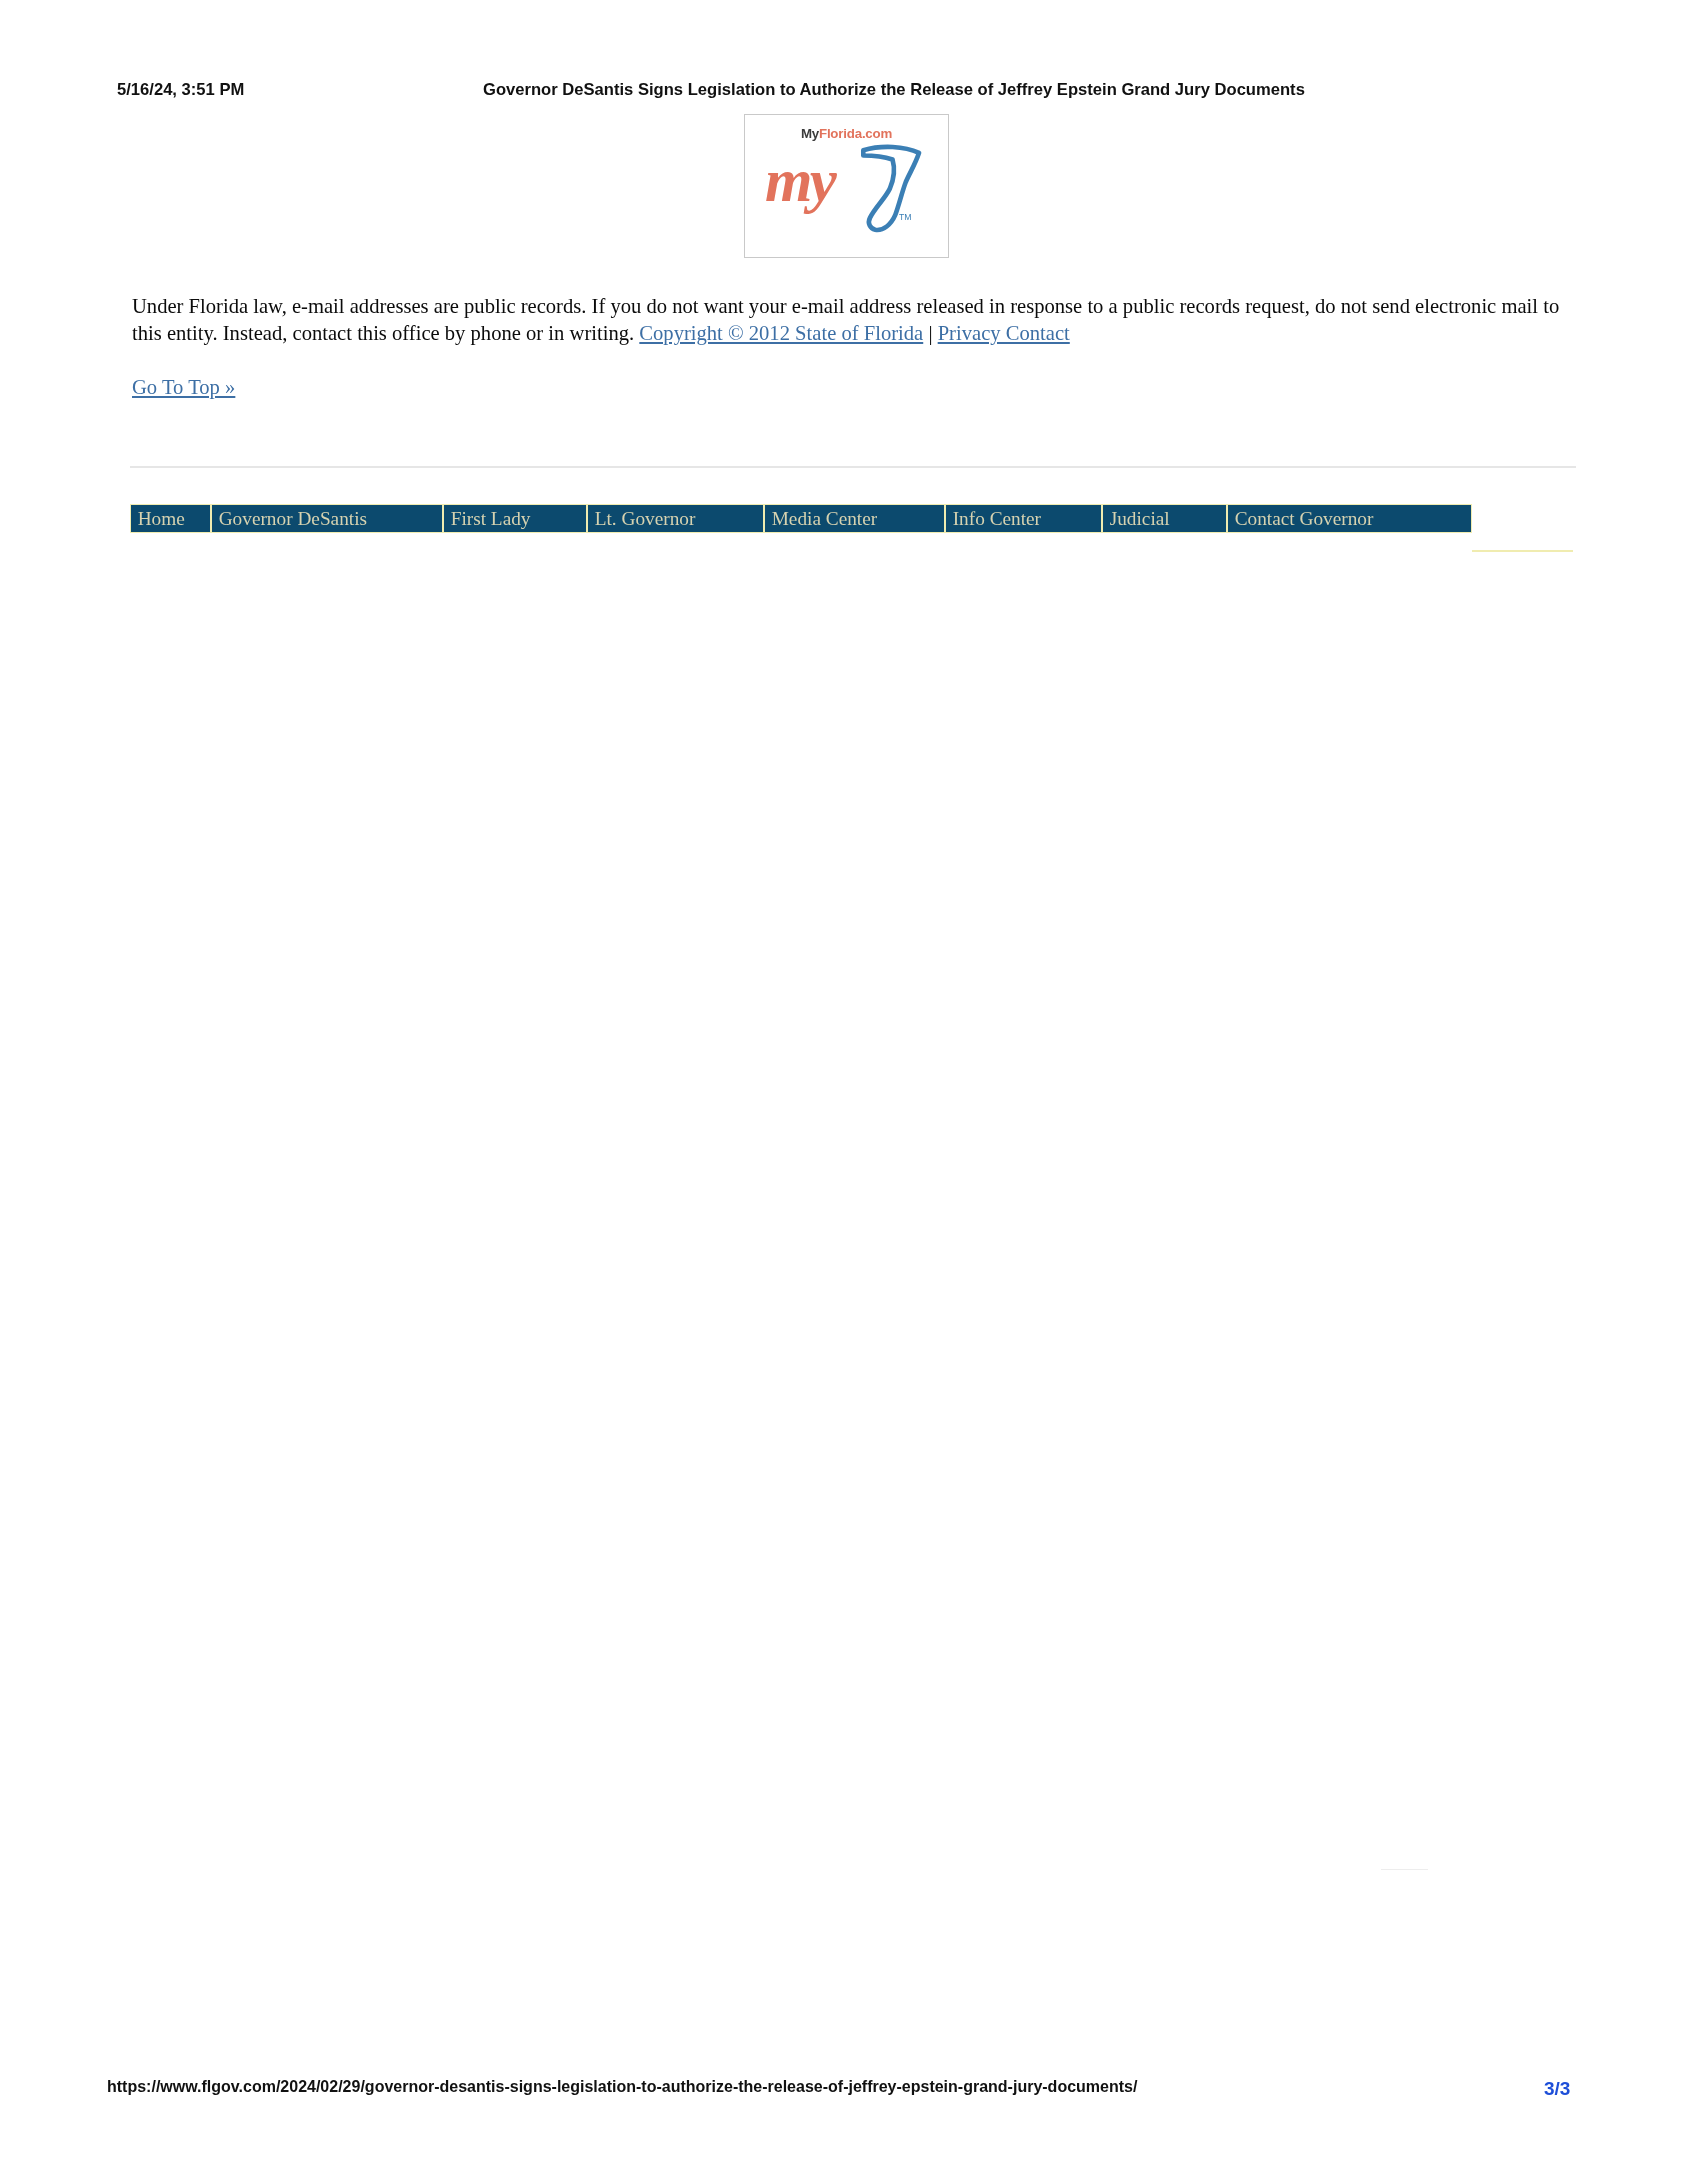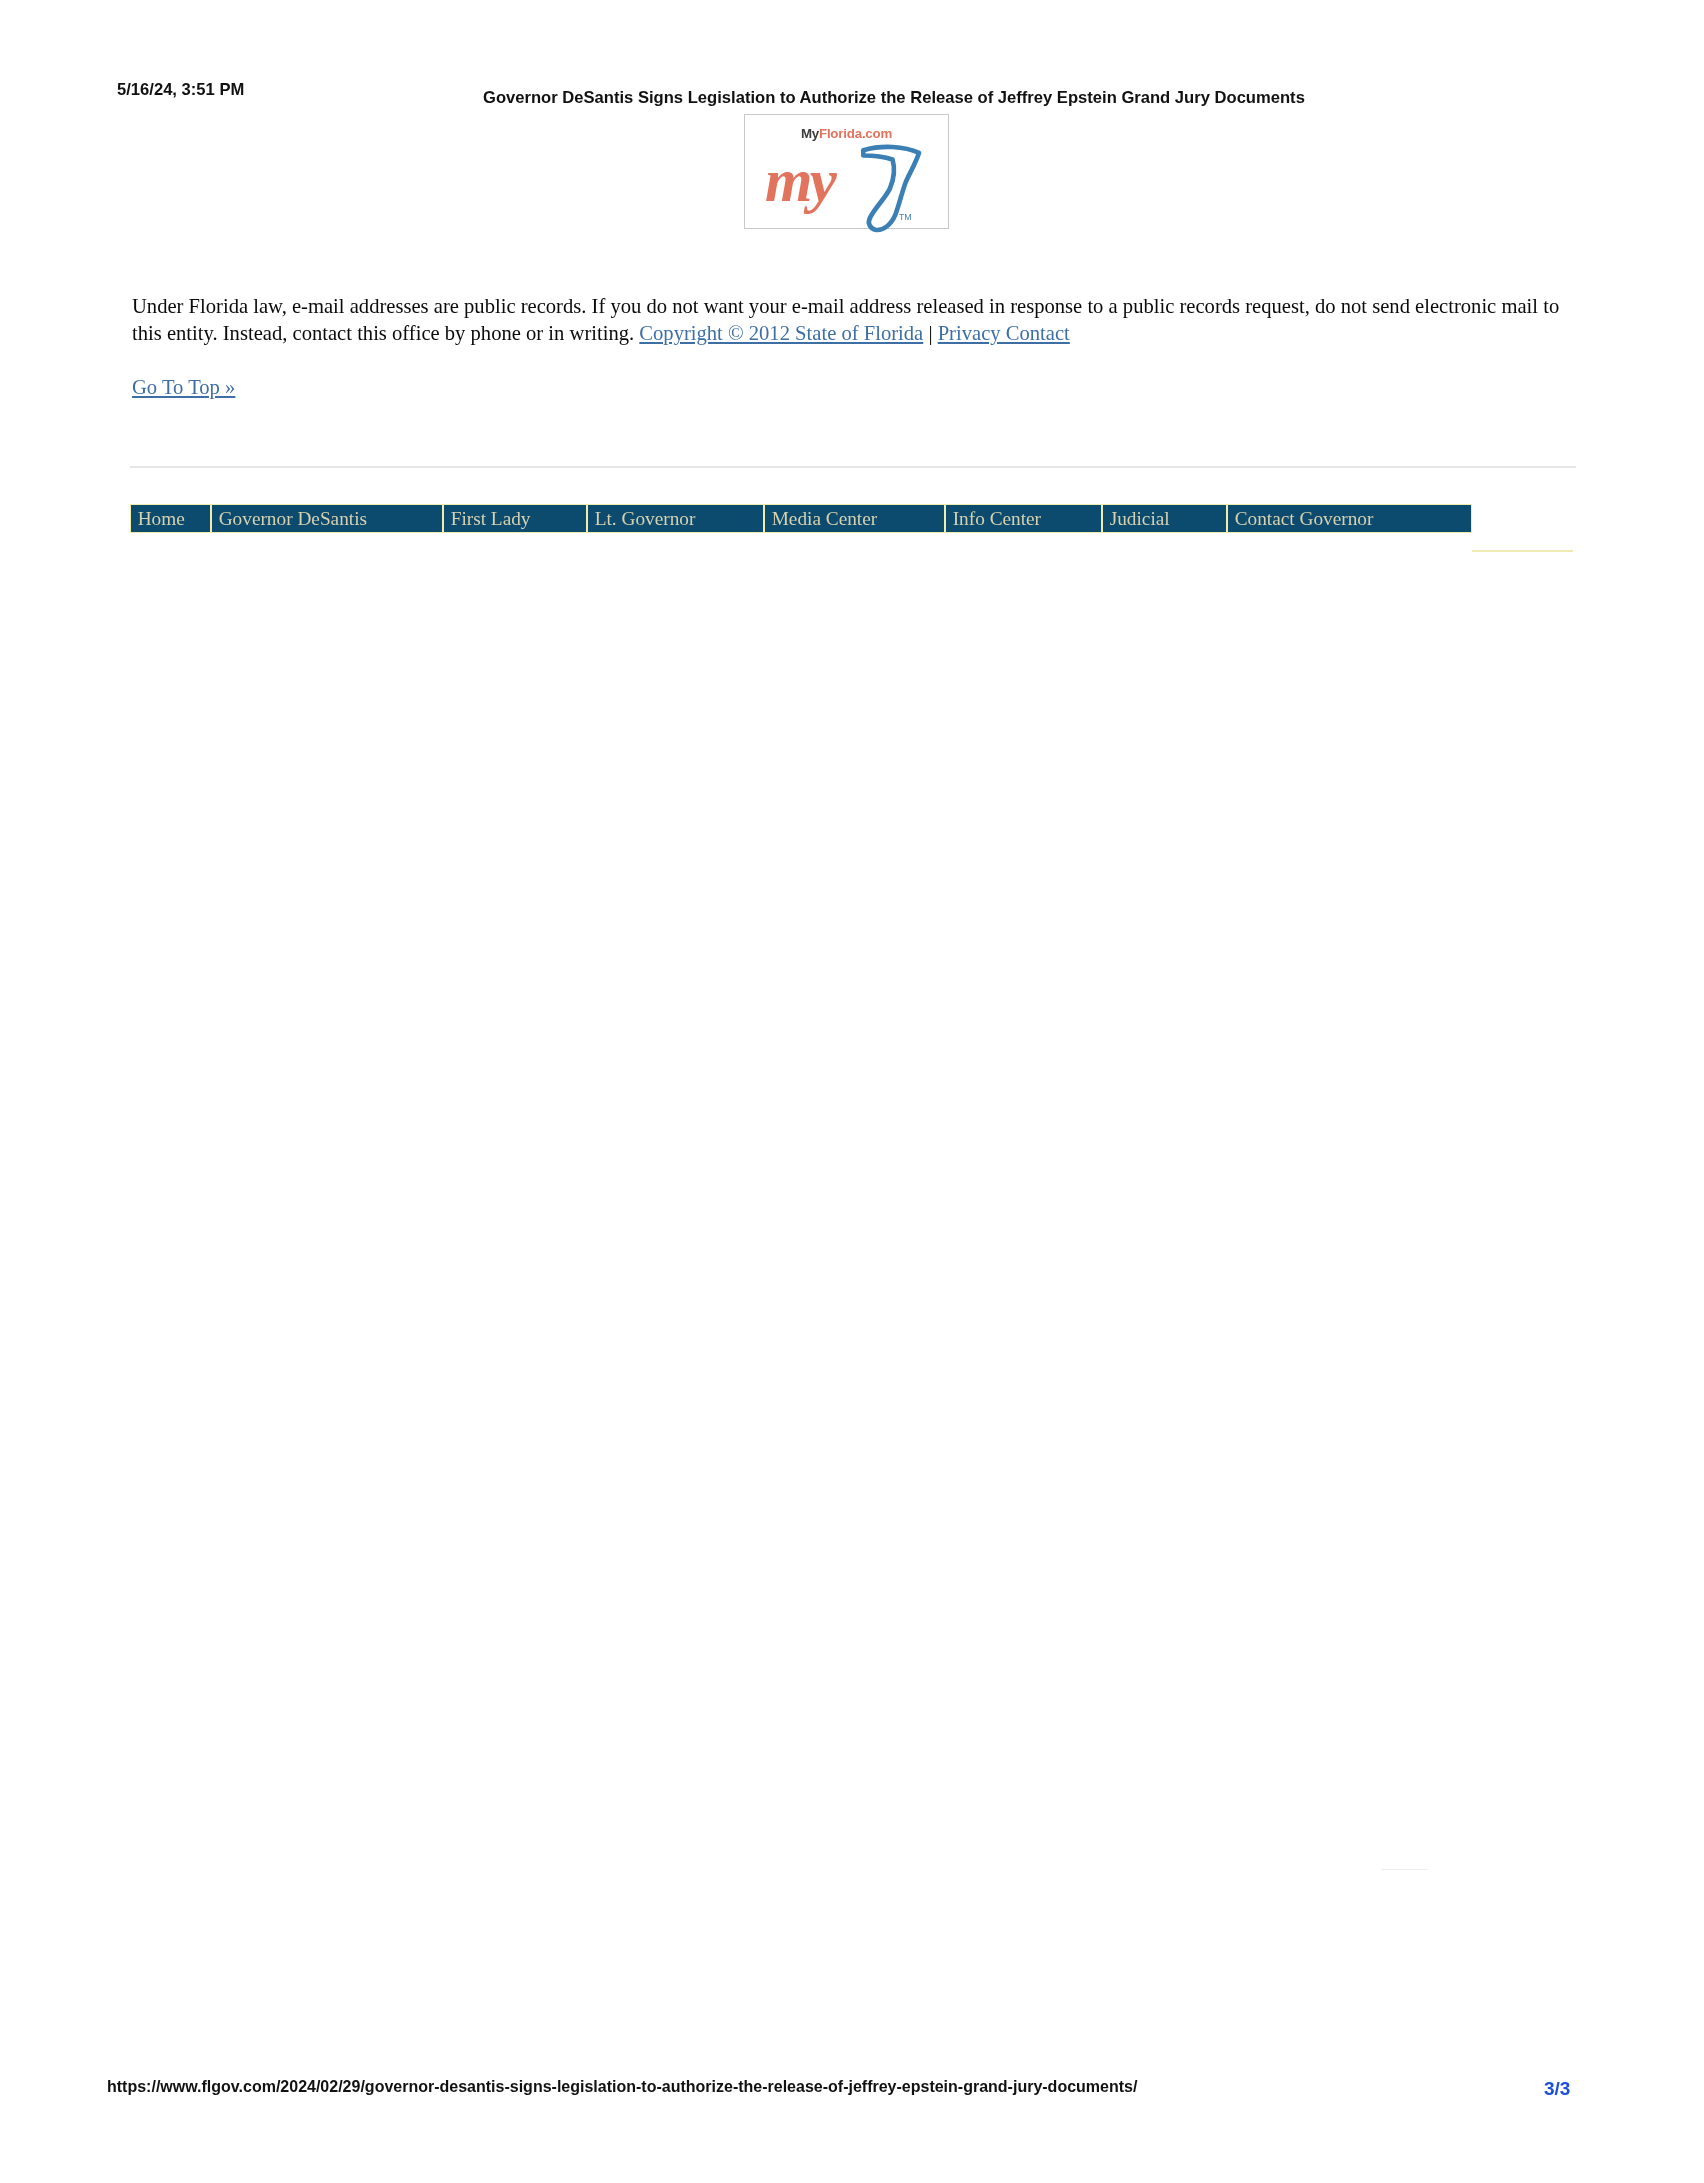--- a/index.html
+++ b/index.html
@@ -38,31 +38,31 @@
   }
   .print-header .ts {
     position: absolute;
     left: 117px;
     top: 0;
     white-space: nowrap;
   }
   .print-header .doc-title {
     position: absolute;
     left: 483px;
-    top: 8px;
+    top: 0;
     white-space: nowrap;
   }
 
   
   .logo-box {
     position: absolute;
     left: 744px;
     top: 114px;
     width: 205px;
-    height: 115px;
+    height: 144px;
     border: 1.3px solid #c9c9c9;
     background: #ffffff;
     box-sizing: border-box;
   }
   .logo-wordmark {
     position: absolute;
     left: 50%;
     top: 10.7px;
     transform: translateX(-50%);
     font-family: "Liberation Sans", sans-serif;

